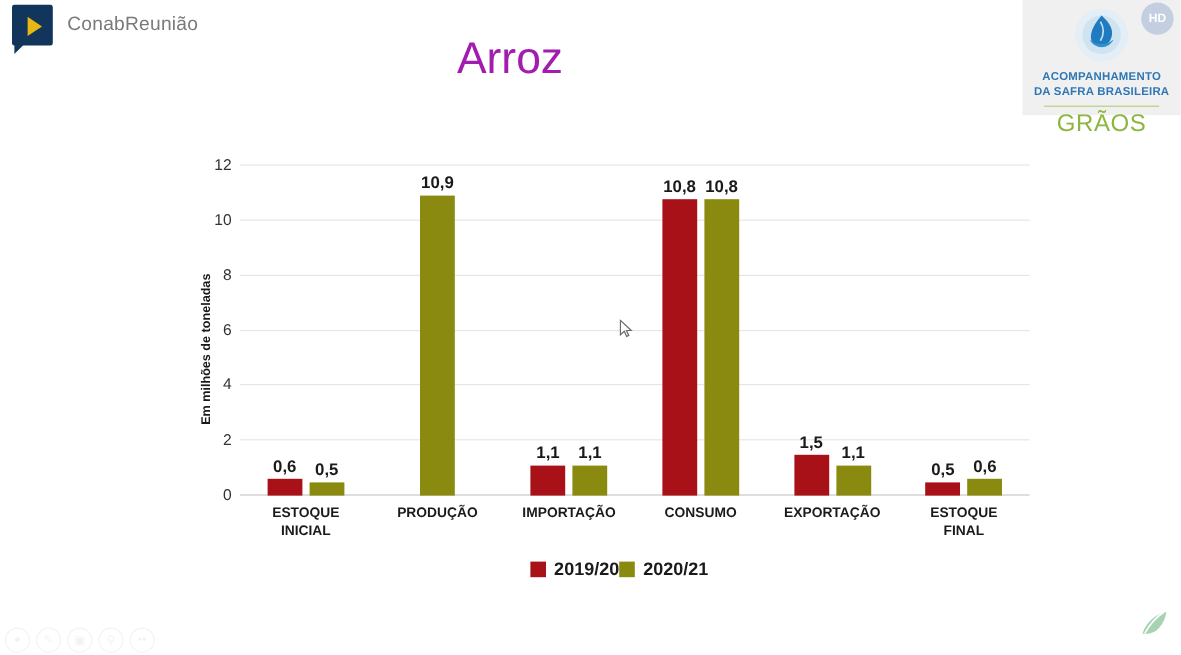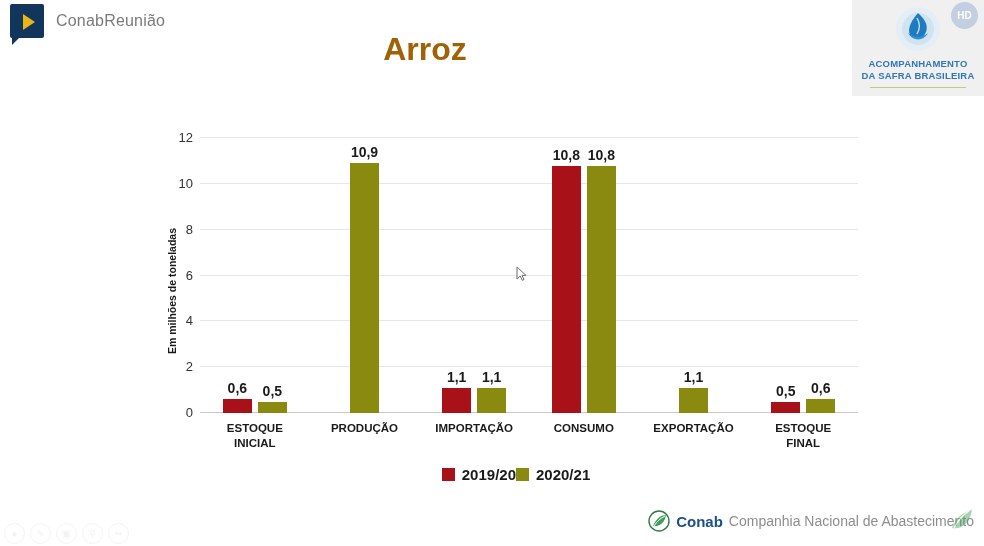--- a/index.html
+++ b/index.html
@@ -23,21 +23,21 @@
   }
   .badge-tri {
     position: absolute; left: 11px; top: 8px;
     border-left: 12px solid #e8b714;
     border-top: 8px solid transparent; border-bottom: 8px solid transparent;
   }
   #app-name { font-size: 16px; color: #7a7a7a; letter-spacing: .2px; text-align: center; }
 
   
   #title-block { position: absolute; left: 0; top: 30px; width: 850px; text-align: center; }
-  #title-block div { color: #a16207; font-size: 32px; line-height: 38px; font-weight: 700; }
+  #title-block div { color: #a21caf; font-size: 37px; line-height: 38px; font-weight: 400; }
 
   
   #logo-panel {
     position: absolute; right: 0; top: 0; width: 132px; height: 96px;
     background: #f0f0f0; text-align: center; padding-top: 6px;
   }
   #logo-mark { width: 46px; height: 46px; margin: 0 auto 2px; }
   #logo-l1, #logo-l2 { color: #2f77b5; font-size: 9.5px; font-weight: 600; letter-spacing: .2px; line-height: 12px; }
   #logo-div { width: 96px; height: 1px; background: #b9cf7e; margin: 5px auto 3px; }
   #logo-grains { color: #8cb63f; font-size: 20px; letter-spacing: .5px; }
@@ -125,20 +125,21 @@
     <svg id="logo-mark" viewBox="0 0 46 46">
       <circle cx="23" cy="23" r="22" fill="#e3eef6"></circle>
       <circle cx="23" cy="23" r="16" fill="#cfe3f1"></circle>
       <path d="M23 7 C31 14 34 21 30 28 C27 33 20 34 16 30 C12 26 14 17 23 7 Z" fill="#1f7bbf"></path>
       <path d="M13 27 C19 32 27 32 33 27 C29 35 18 36 13 27 Z" fill="#2f8fd0"></path>
       <path d="M22 12 C25 17 25 23 22 28" stroke="#ffffff" stroke-width="1.4" fill="none" opacity=".75"></path>
     </svg>
     <div id="logo-l1">ACOMPANHAMENTO</div>
     <div id="logo-l2">DA SAFRA BRASILEIRA</div>
     <div id="logo-div"></div>
+    <div id="logo-grains">GRÃOS</div>
   </div>
   <div id="hd-badge">HD</div>
 
   <div id="chart">
     <div id="y-axis-title">Em milhões de toneladas</div>
     <div id="plot">
       <div id="gridlines">
           <div class="gridline axis0" style="bottom: 0%;">
             <div class="ytick" style="top: 0px;">0</div>
           </div>
@@ -205,20 +206,24 @@
             </div>
             <div class="bar-wrap">
               <div class="bar s1" style="height: 90%; background: rgb(138, 138, 17);"></div>
               <div class="bar-label" style="bottom: calc(90% + 3px);">10,8</div>
             </div>
             <div class="cat-label">
               <div>CONSUMO</div>
             </div>
           </div>
           <div class="group">
+            <div class="bar-wrap">
+              <div class="bar s0" style="height: 12.5%; background: rgb(169, 17, 24);"></div>
+              <div class="bar-label" style="bottom: calc(12.5% + 3px);">1,5</div>
+            </div>
             <div class="bar-wrap">
               <div class="bar s1" style="height: 9.16667%; background: rgb(138, 138, 17);"></div>
               <div class="bar-label" style="bottom: calc(9.16667% + 3px);">1,1</div>
             </div>
             <div class="cat-label">
               <div>EXPORTAÇÃO</div>
             </div>
           </div>
           <div class="group">
             <div class="bar-wrap">
@@ -246,29 +251,20 @@
       <div class="legend-item">
         <span class="legend-swatch s1" style="background: rgb(138, 138, 17);"></span>
         <span class="legend-text">2020/21</span>
       </div>
     </div>
 
   <svg id="cursor" viewBox="0 0 12 16">
     <path d="M1 1 L1 13 L4.2 10 L6.2 14.3 L8 13.5 L6 9.4 L10 9.4 Z" fill="#ffffff" stroke="#6b6b6b" stroke-width="1"></path>
   </svg>
 
-  <div id="footer">
-    <svg width="22" height="22" viewBox="0 0 22 22">
-      <circle cx="11" cy="11" r="10" fill="#ffffff" stroke="#2f7d46" stroke-width="1.4"></circle>
-      <path d="M5 16 C8 8 14 5 18 5 C17 12 12 17 5 16 Z" fill="#3f9e57"></path>
-      <path d="M6 16 C9 11 13 8 17 6" stroke="#ffffff" stroke-width="1" fill="none"></path>
-    </svg>
-    <span id="footer-conab">Conab</span>
-    <span id="footer-full">Companhia Nacional de Abastecimento</span>
-  </div>
   <svg id="footer-watermark" viewBox="0 0 30 30">
     <path d="M6 24 C10 12 20 7 26 6 C24 18 16 26 6 24 Z" fill="#3f9e57"></path>
     <path d="M24 6 C18 10 12 16 8 24" stroke="#ffffff" stroke-width="1.3" fill="none"></path>
   </svg>
 
   <div id="player-controls">
       <div class="ctl">●</div>
       <div class="ctl">✎</div>
       <div class="ctl">▣</div>
       <div class="ctl">⚲</div>

